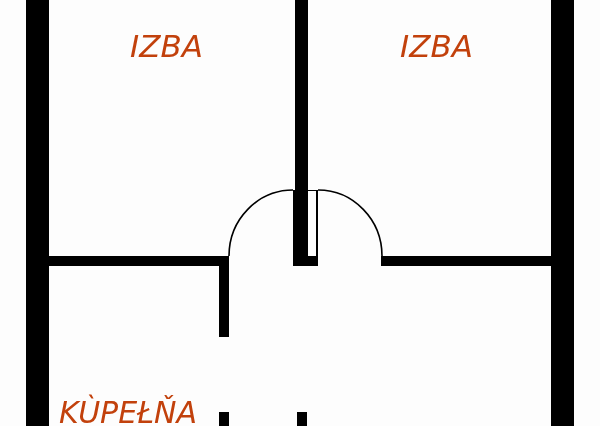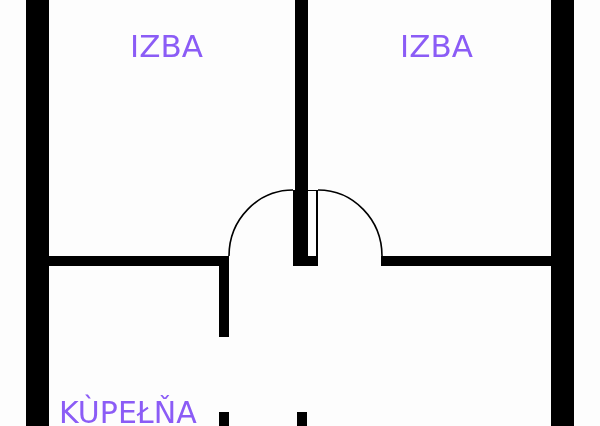--- a/index.html
+++ b/index.html
@@ -1,18 +1,18 @@
 <!DOCTYPE html>
 <html><head>
 <meta charset="utf-8">
 <style>
   html, body { margin: 0; padding: 0; background: #ffffff; }
   body { width: 600px; height: 426px; overflow: hidden; position: relative; font-family: "DejaVu Sans", sans-serif; }
   .plan { position: absolute; left: 0; top: 0; width: 600px; height: 426px; }
-  .label { position: absolute; color: #8b5cf6; font-family: "DejaVu Sans", sans-serif; white-space: nowrap; letter-spacing: 0px; }
+  .label { position: absolute; color: #c2410c; font-family: "DejaVu Sans", sans-serif; white-space: nowrap; letter-spacing: 0px; font-style: italic; }
   .room-left { left: 130px; top: 28px; font-size: 31px; }
   .room-right { left: 400px; top: 28px; font-size: 31px; }
   .room-bath { left: 59px; top: 395px; font-size: 30px; }
 </style>
 </head>
 <body>
 
 <svg class="plan" width="600" height="426" viewBox="0 0 600 426" xmlns="http://www.w3.org/2000/svg">
   <rect x="0" y="0" width="600" height="426" fill="#fdfdfd"></rect>
 

